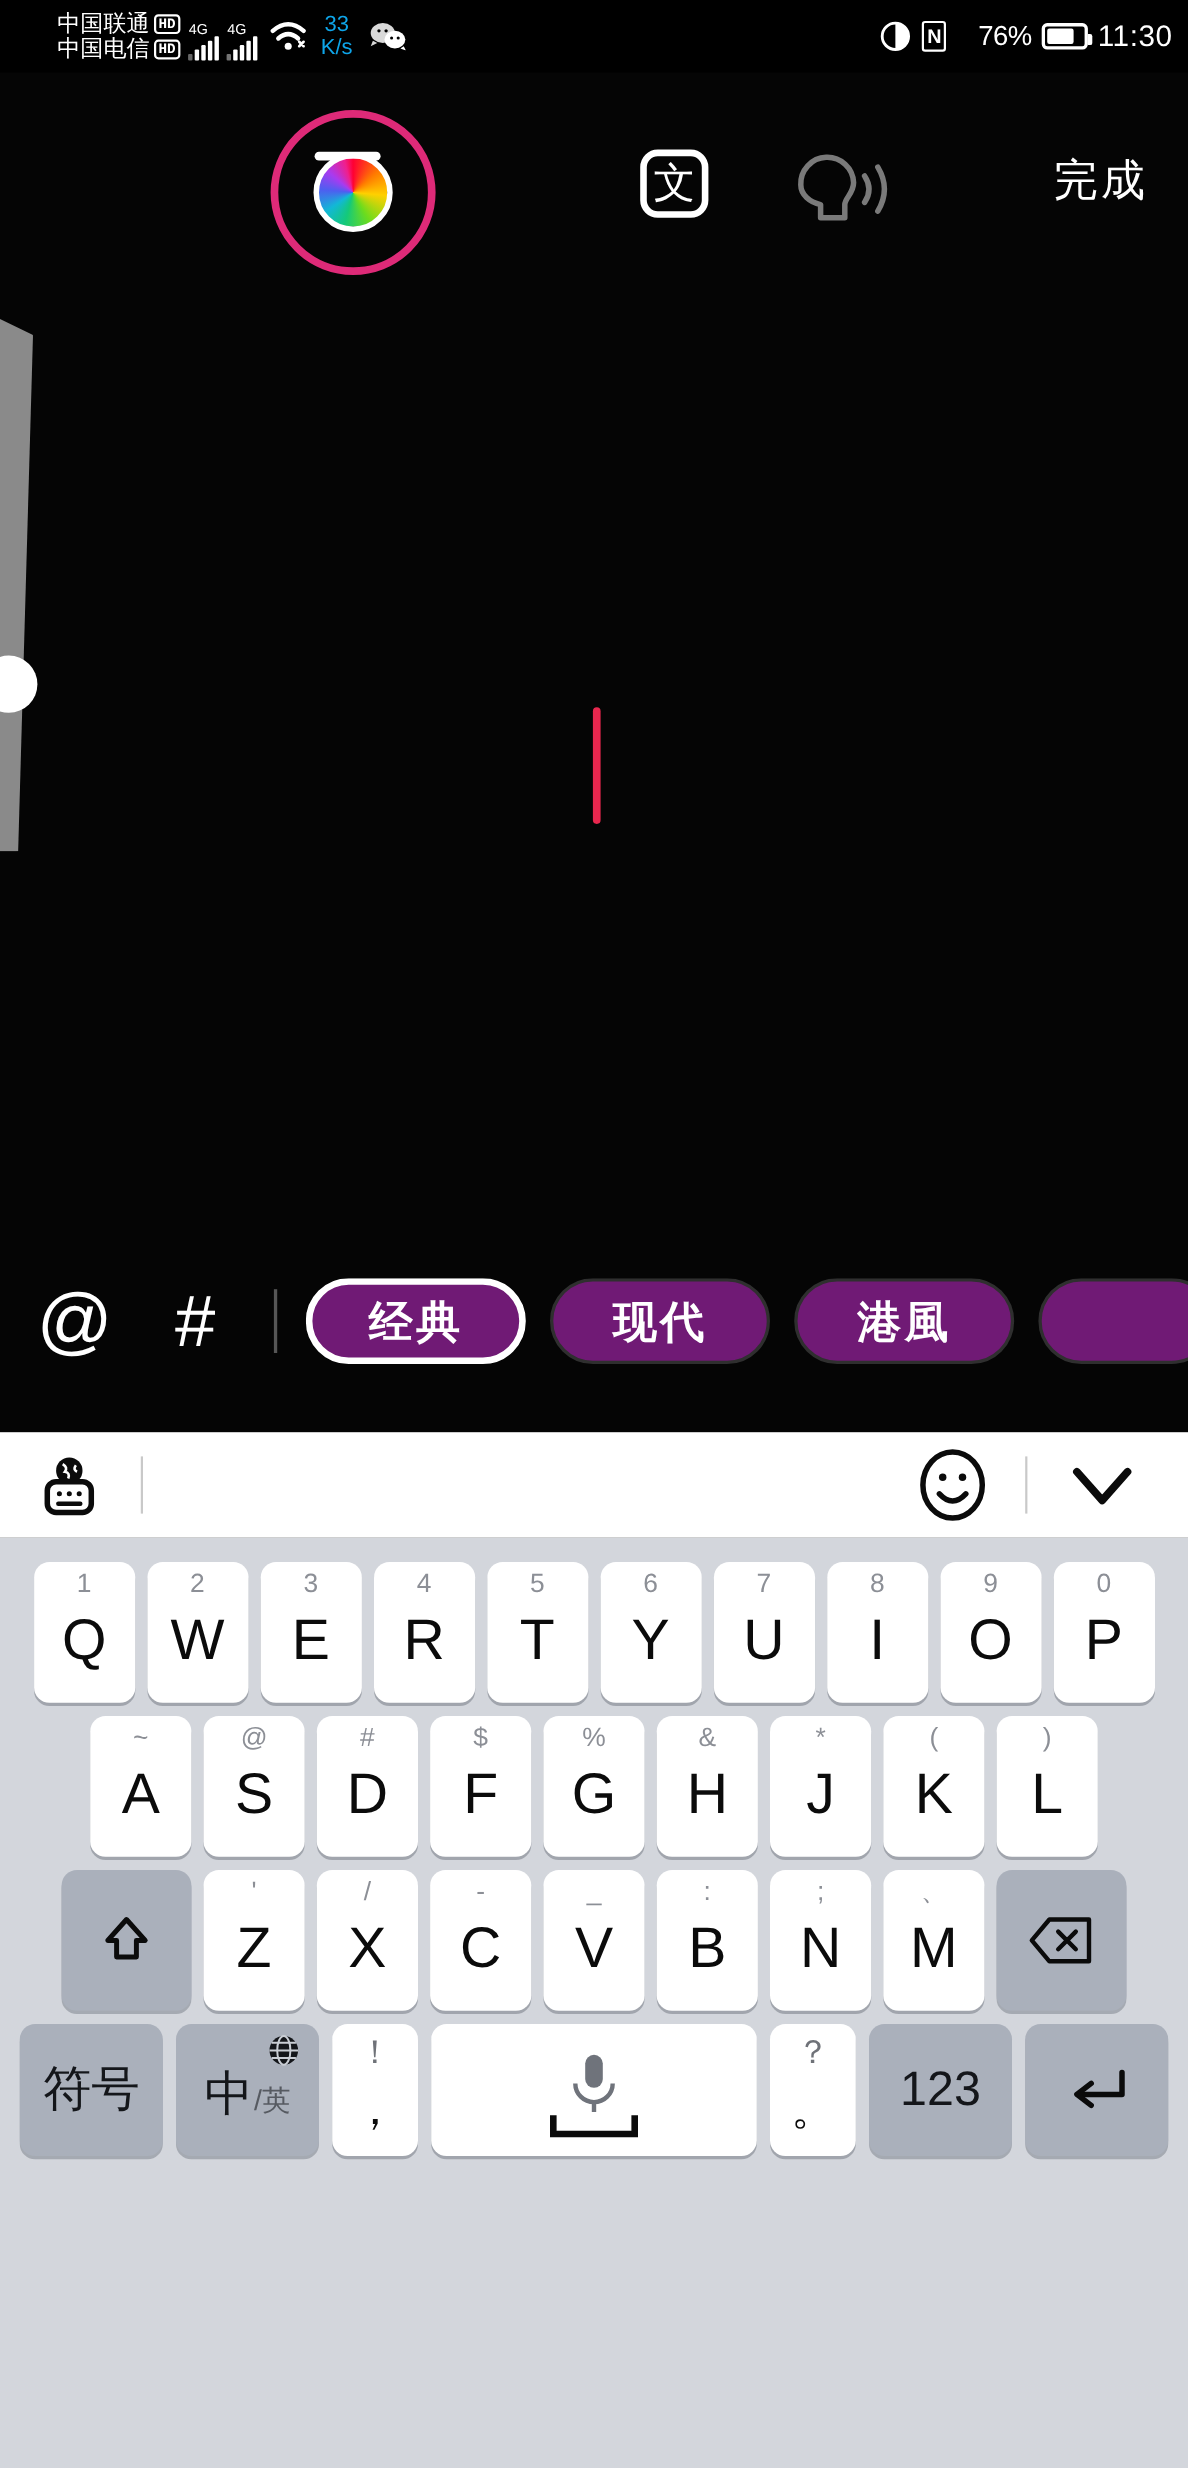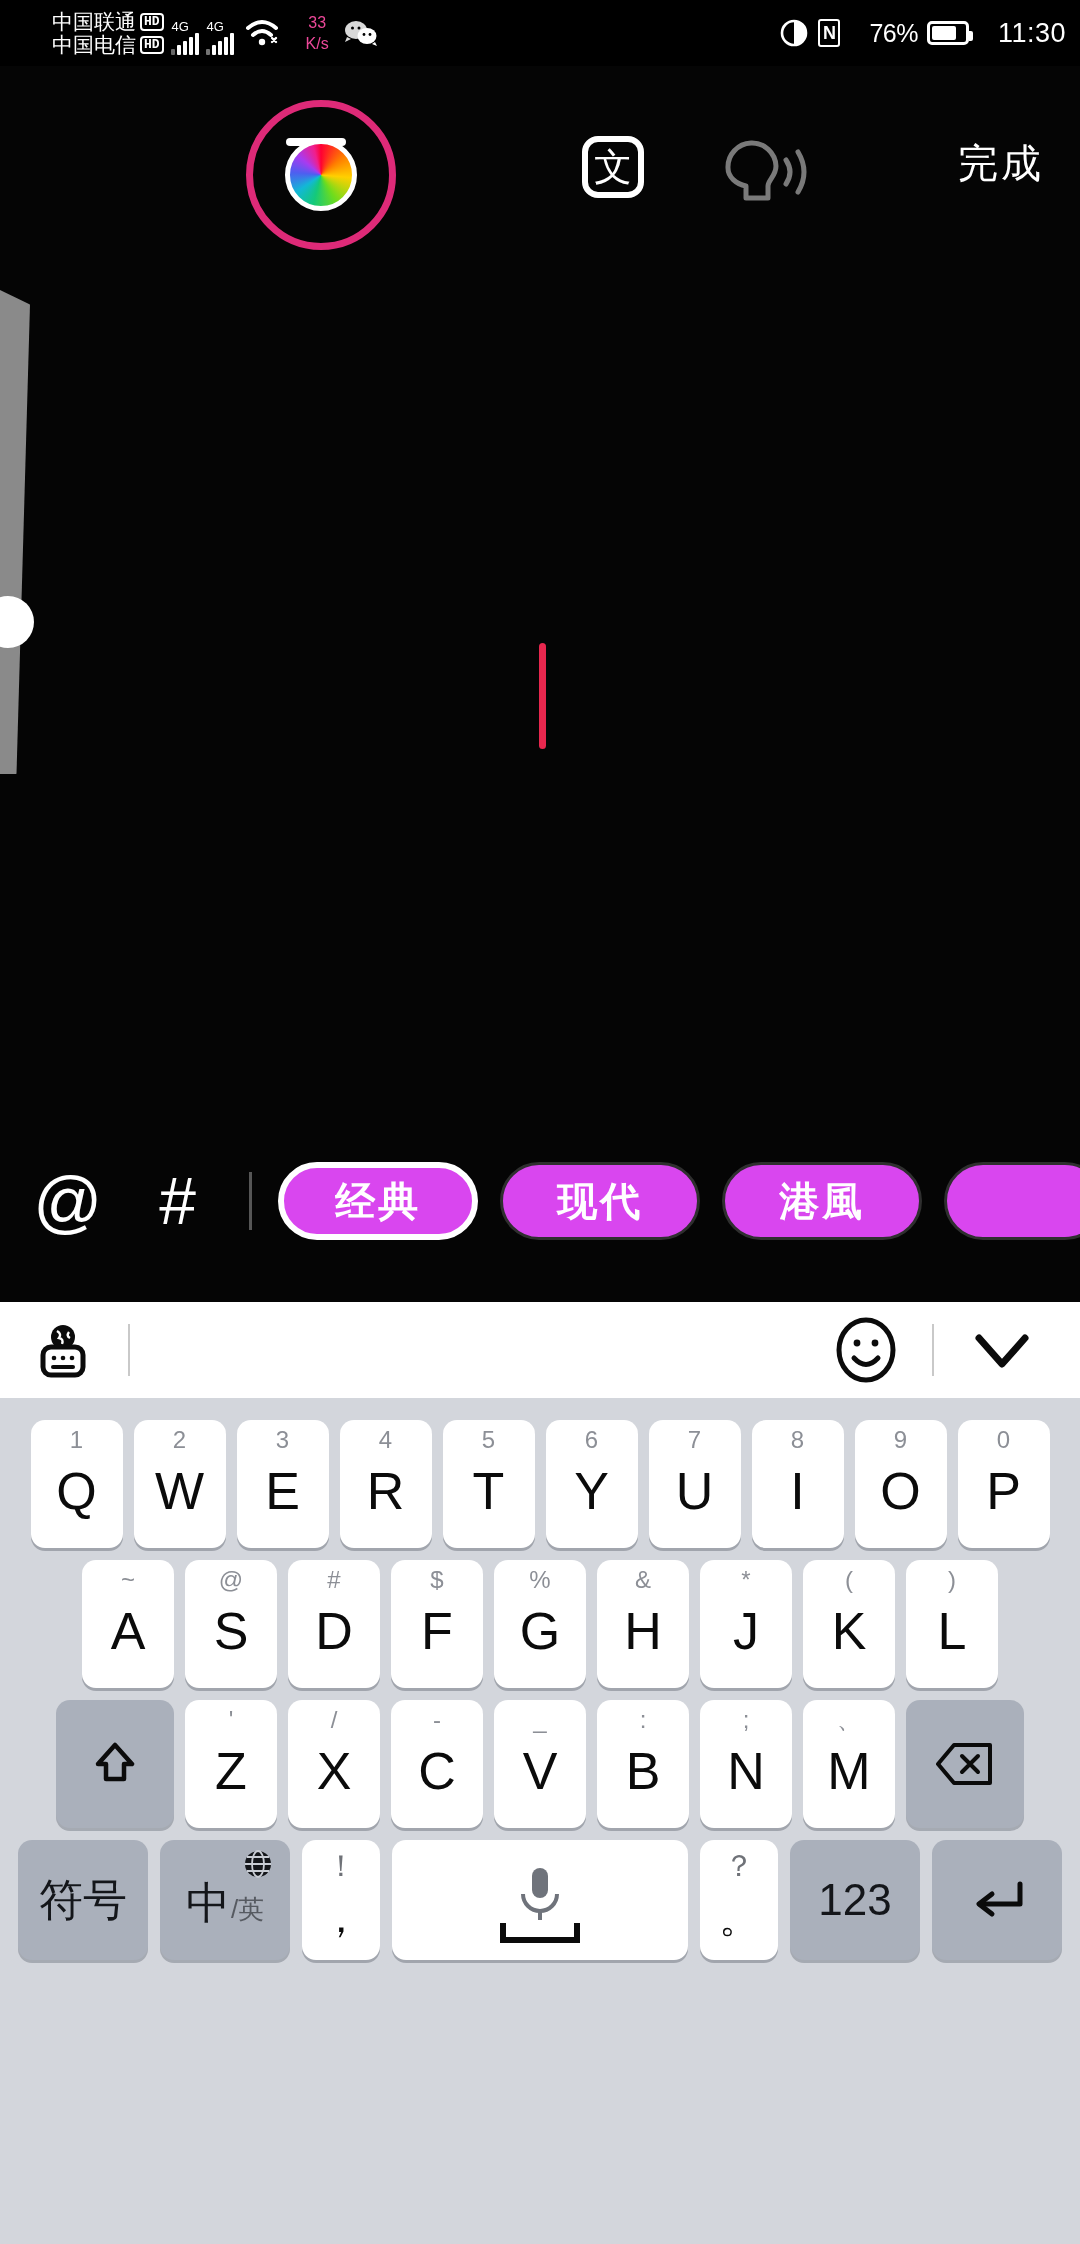--- a/index.html
+++ b/index.html
@@ -20,34 +20,34 @@
   .sig-4g{ font-size:13px; color:#fff; line-height:10px; margin-bottom:1px; margin-left:1px;}
   .bars{ display:flex; align-items:flex-end; gap:2px; height:22px; }
   .bars i{ display:block; width:4px; background:#fff; border-radius:1px; }
   .bars i:nth-child(1){height:6px; opacity:.45}
   .bars i:nth-child(2){height:10px}
   .bars i:nth-child(3){height:14px}
   .bars i:nth-child(4){height:18px}
   .bars i:nth-child(5){height:22px}
   .bars.dim i:nth-child(1){opacity:.4}
   .wifi{ width:34px; height:30px; position:relative; margin-left:4px;}
-  .netspeed{ display:flex; flex-direction:column; align-items:center; font-size:16px; line-height:21px;
-    margin-left:20px; color:#ec4899;}
+  .netspeed{ display:flex; flex-direction:column; align-items:center; font-size:20px; line-height:21px;
+    margin-left:6px; color:#0ea5e9;}
   .wechat{ margin-left:8px; position:relative; width:34px; height:26px;}
   .sb-right{ margin-left:auto; display:flex; align-items:center; gap:9px; padding-right:30px; }
   .eye-ico{ width:30px; height:30px; }
   .nfc-ico{ width:22px; height:28px; border:2px solid #fff; border-radius:3px; position:relative;
     font-size:18px; color:#fff; display:flex; align-items:center; justify-content:center; font-weight:bold;}
   .batt-pct{ font-size:25px; color:#fff; letter-spacing:-0.5px;margin-left:20px;}
   .batt{ width:42px; height:24px; border:3px solid #fff; border-radius:5px; position:relative;
     display:flex; align-items:center; padding:2px;}
   .batt::after{ content:""; position:absolute; right:-7px; top:7px; width:4px; height:10px;
     background:#fff; border-radius:0 2px 2px 0;}
   .batt i{ display:block; height:100%; width:76%; background:#fff; border-radius:2px;}
-  .clock{ font-size:27px; color:#fff; margin-left:20px; letter-spacing:0.5px;}
+  .clock{ font-size:27px; color:#fff; margin-left:0; letter-spacing:0.5px;}
 
   
   .editor{ position:absolute; top:66px; left:0; width:1080px; height:1236px; background:#050505; }
 
   
   .edit-toolbar{ position:absolute; top:26px; left:0; width:1080px; height:150px; }
   .align-btn{ position:absolute; left:286px; top:46px; width:60px; height:58px; cursor:pointer;}
   .align-btn i{ display:block; height:8px; background:#fff; border-radius:4px; margin-bottom:8px; }
   .align-btn i:nth-child(1){ width:60px; }
   .align-btn i:nth-child(2){ width:44px; margin-left:8px;}
@@ -87,21 +87,21 @@
   .chipbar{ position:absolute; left:0; bottom:46px; width:1080px; height:110px;
     display:flex; align-items:center; }
   .ic-at, .ic-hash{ width:78px; height:78px; display:flex; align-items:center; justify-content:center;
     color:#fff; cursor:pointer;}
   .ic-at{ margin-left:30px; font-size:68px; line-height:68px; font-weight:300;}
   .ic-hash{ margin-left:34px; font-size:66px; line-height:66px; font-weight:400;}
   .chip-div{ width:3px; height:58px; background:#565656; margin-left:34px; margin-right:26px;}
   .chips{ display:flex; align-items:center; gap:22px; overflow:hidden; }
   .chip{ height:78px; min-width:200px; padding:0 34px; border-radius:40px; border:3px solid #2f2f2f;
     color:#fff; font-size:40px; font-weight:bold; display:flex; align-items:center;
-    justify-content:center; letter-spacing:3px; cursor:pointer; white-space:nowrap; background:#d946ef;text-align:right;}
+    justify-content:center; letter-spacing:3px; cursor:pointer; white-space:nowrap; background:#701a75;text-align:right;}
   .chip.active{ border:6px solid #ffffff; }
   .chip.cut{ min-width:160px; }
 
   
   .kb-toolbar{ position:absolute; top:1302px; left:0; width:1080px; height:96px; background:#fff;
     display:flex; align-items:center;}
   .kb-tool-left{ display:flex; align-items:center; }
   .ime-btn{ margin-left:30px; width:66px; height:66px; display:flex; align-items:center;
     justify-content:center; cursor:pointer;}
   .tool-div{ width:2px; height:52px; background:#c9c9c9; margin-left:32px;}

